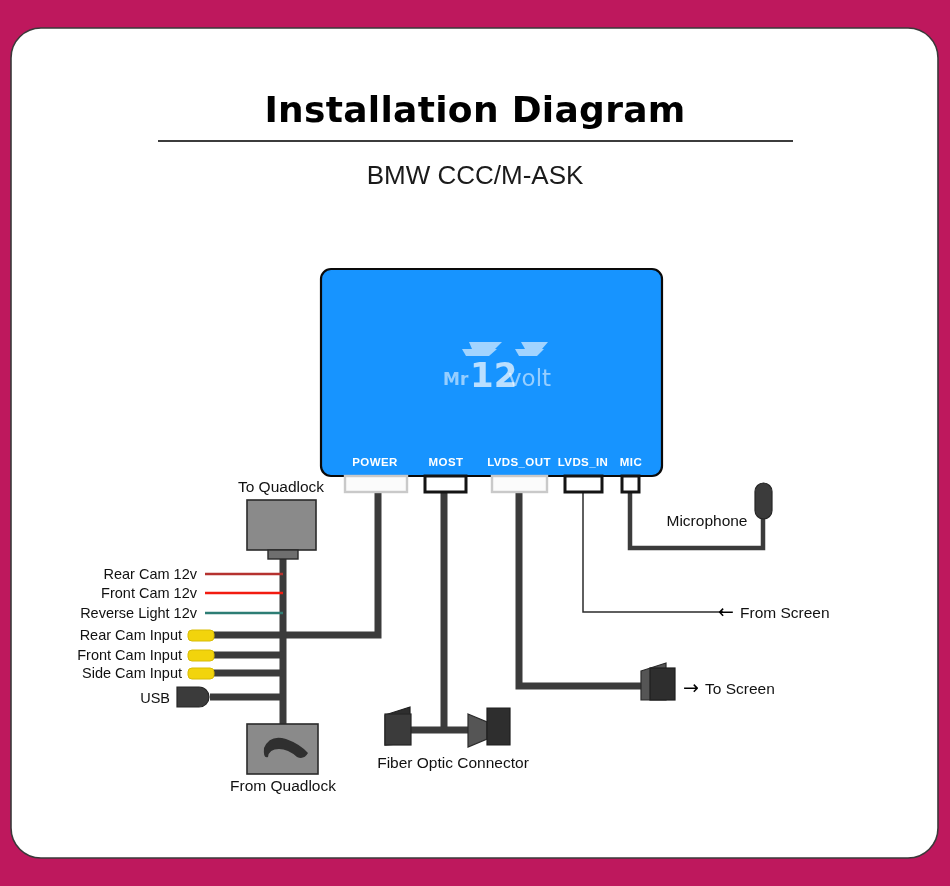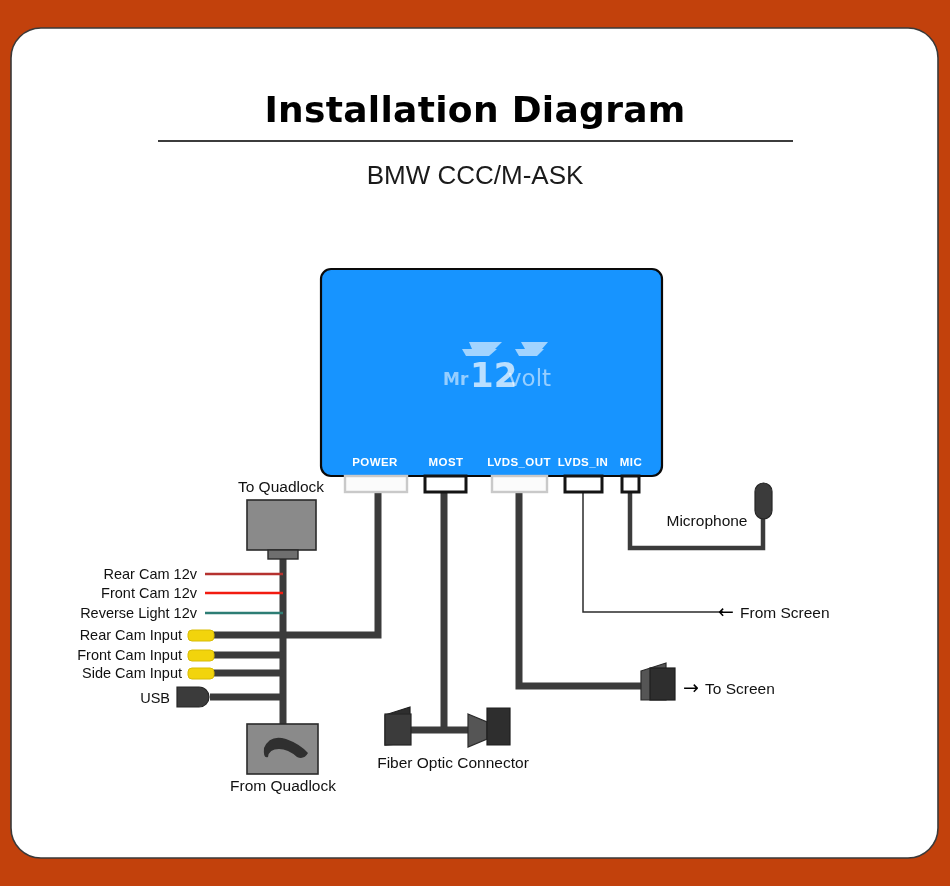--- a/index.html
+++ b/index.html
@@ -10,21 +10,21 @@
   body {
     width: 950px;
     height: 886px;
     font-family: "Liberation Sans", sans-serif;
     overflow: hidden;
   }
   #page {
     position: relative;
     width: 950px;
     height: 886px;
-    background: #c2410c;
+    background: #be185d;
     text-align: right;
   }
   #diagram-svg {
     display: block;
     width: 950px;
     height: 886px;
   }
   .frame-border {
     fill: #ffffff;
     stroke: #3a3a3a;

